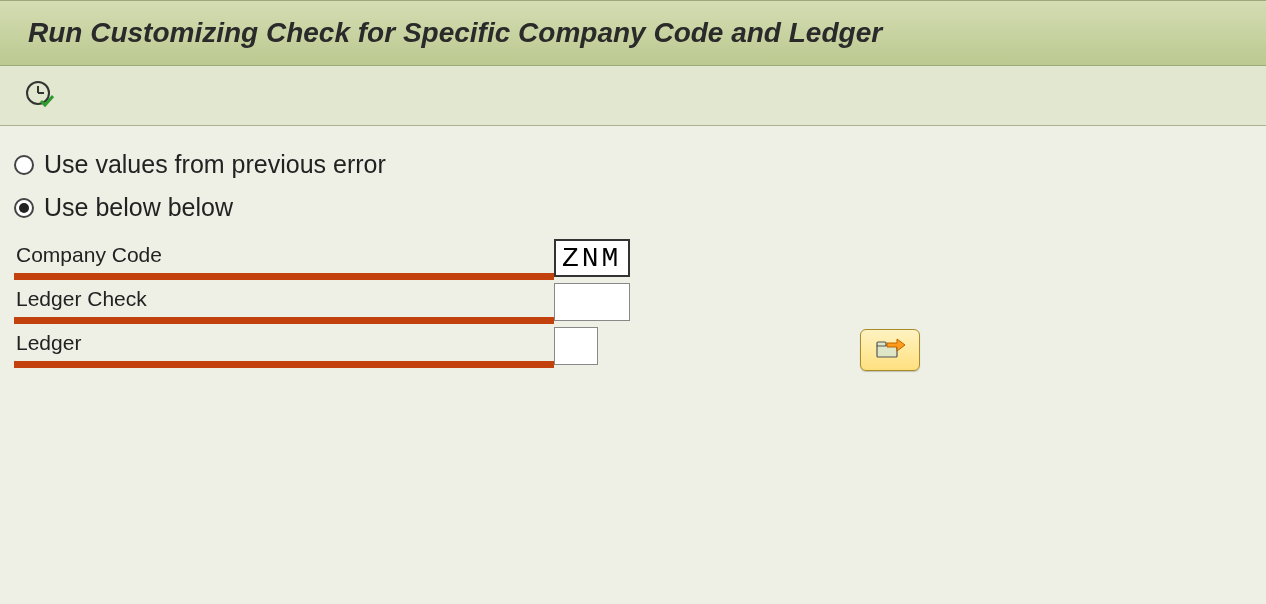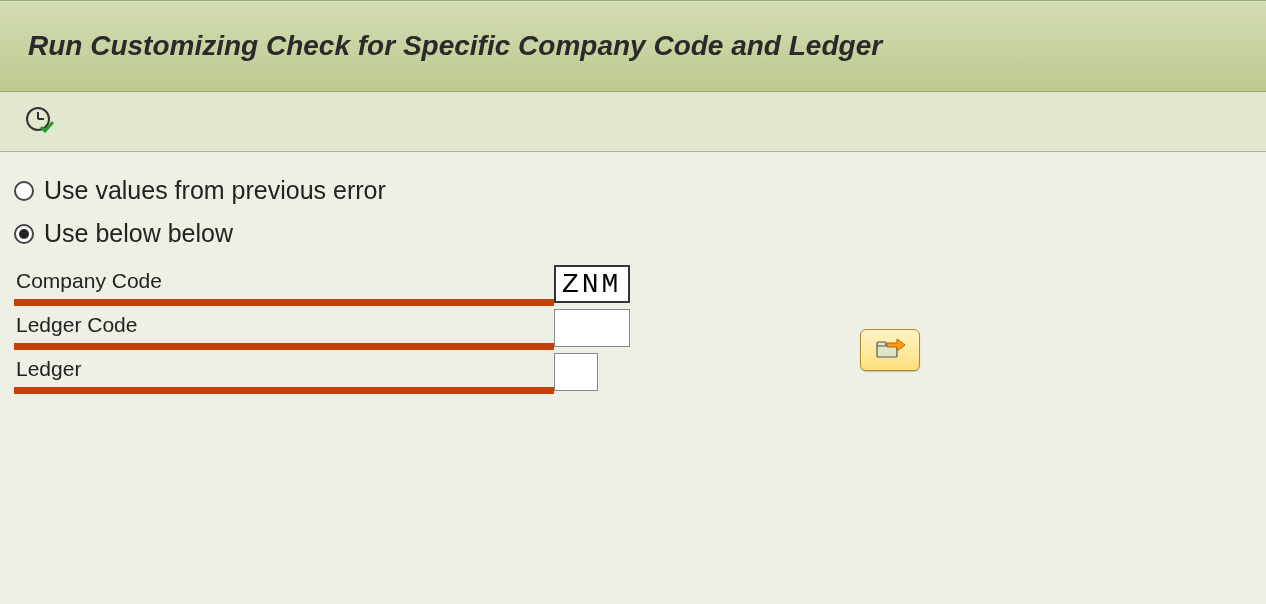--- a/index.html
+++ b/index.html
@@ -11,21 +11,21 @@
       font-family: Arial, Helvetica, sans-serif;
       background: #eef0e5;
       width: 1266px;
       height: 604px;
       overflow: hidden;
     }
     .title-bar {
       background: linear-gradient(to bottom, #d4ddb3 0%, #c8d3a2 50%, #bcc990 100%);
       border-top: 1px solid #9aa87a;
       border-bottom: 1px solid #9aa87a;
-      padding: 29px 28px;
+      padding: 16px 28px;
     }
     .title-bar h1 {
       font-size: 28px;
       font-style: italic;
       font-weight: bold;
       color: #2a2a2a;
     }
     .toolbar {
       background: #e2e8cf;
       border-bottom: 1px solid #aab38e;
@@ -154,21 +154,21 @@
     </span>
     <span>Use below below</span>
   </div>
 
   <div class="field-row">
     <div class="field-label">Company Code</div>
     <input type="text" class="field-input input-cc" value="ZNMI" style="">
   </div>
 
   <div class="field-row">
-    <div class="field-label">Ledger Code</div>
+    <div class="field-label">Ledger Check</div>
     <input type="text" class="field-input thin input-lg" value="" style="">
   </div>
 
   <div class="field-row">
     <div class="field-label">Ledger</div>
     <input type="text" class="field-input thin input-l" value="" style="">
   </div>
 
 </div>
 

